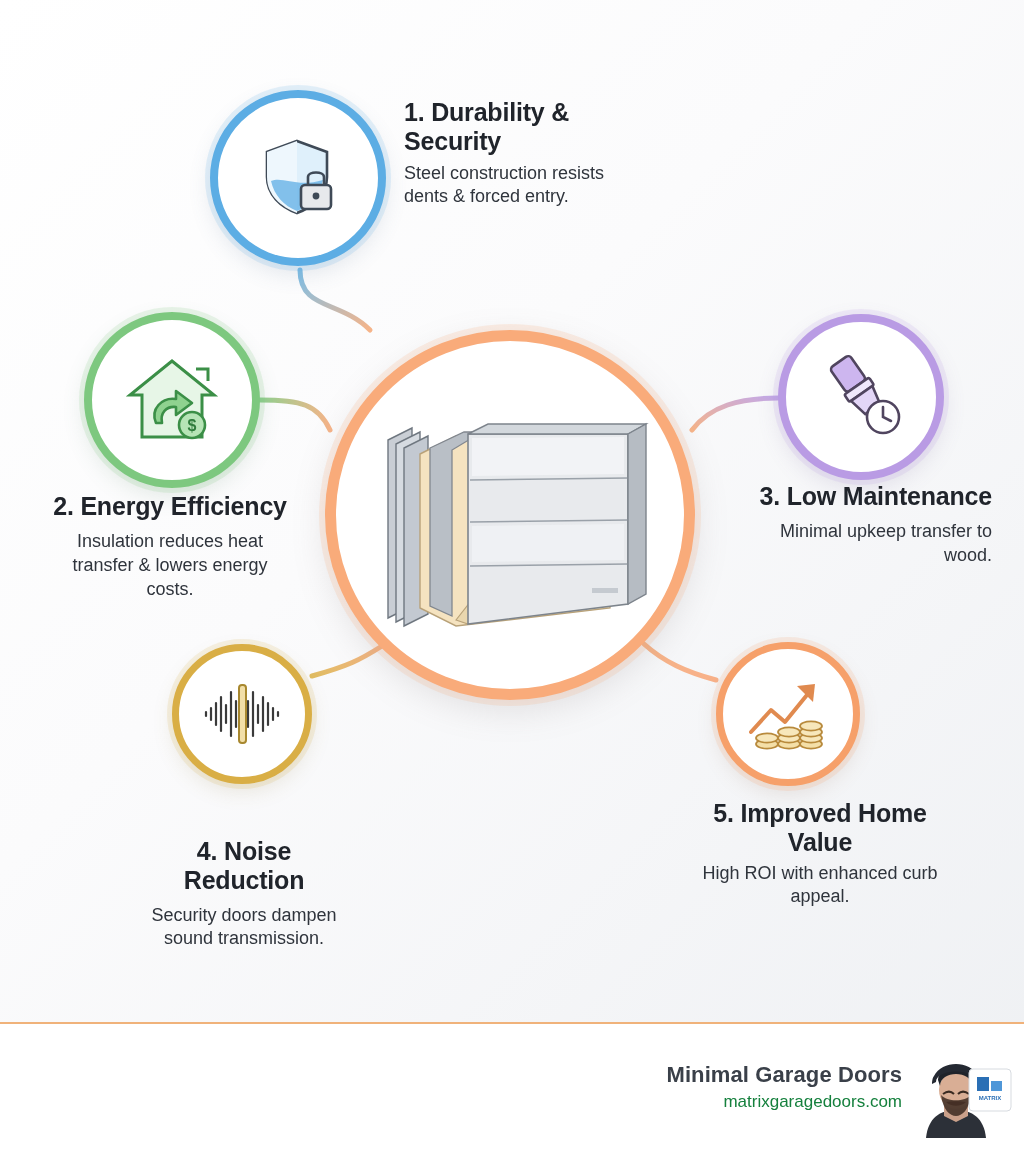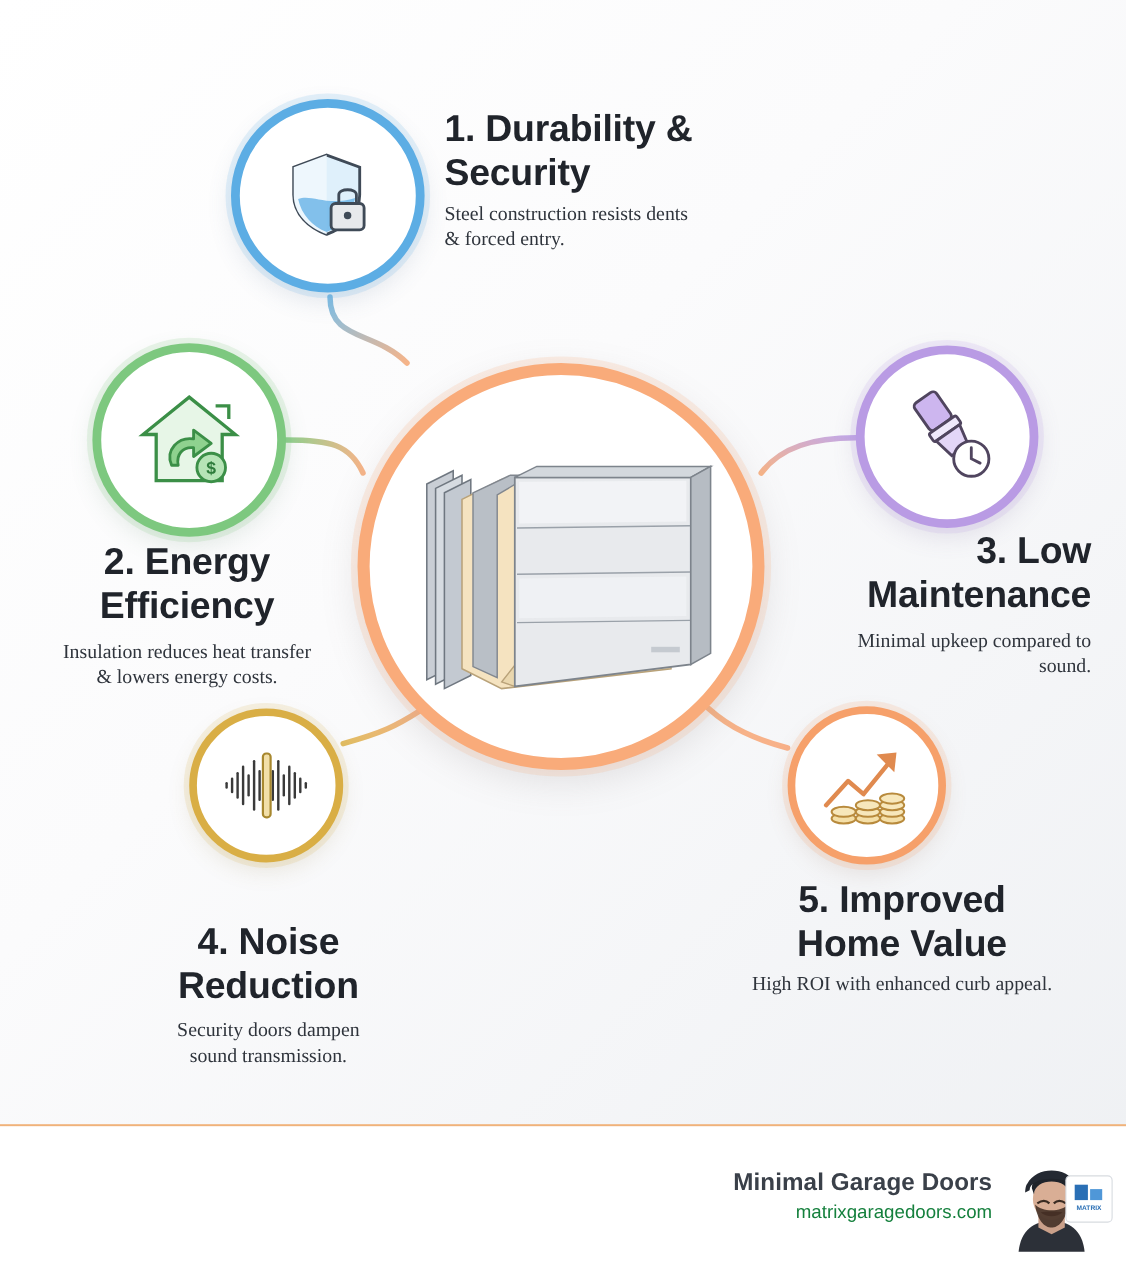--- a/index.html
+++ b/index.html
@@ -90,32 +90,31 @@
   .node-5 {
     left: 716px; top: 642px;
     width: 144px; height: 144px;
     border: 7px solid #f6a06a;
     box-shadow: 0 0 0 5px rgba(246,160,106,0.16), 0 8px 20px rgba(150,110,80,0.15);
   }
 
   
   .block { position: absolute; }
   .b-title {
-    font-size: 34px;
+    font-size: 25px;
     font-weight: 700;
     color: #20242b;
     line-height: 1.17;
     letter-spacing: -0.2px;
   }
   .b-desc {
     font-size: 18px;
     color: #2f343c;
     line-height: 1.33;
     margin-top: 5px;
-    font-family: Liberation Serif, serif;
   }
 
   .block-1 { left: 404px; top: 98px; width: 230px; text-align: left; }
   .block-2 { left: 52px; top: 492px; width: 236px; text-align: center; }
   .block-2 .b-desc { margin-top: 9px; }
   .block-3 { left: 744px; top: 482px; width: 248px; text-align: right; }
   .block-3 .b-desc { margin-top: 9px; }
   .block-4 { left: 140px; top: 837px; width: 208px; text-align: center; }
   .block-4 .b-desc { margin-top: 8px; }
   .block-5 { left: 680px; top: 799px; width: 280px; text-align: center; }
@@ -307,21 +306,21 @@
     <div class="b-desc">Steel construction resists dents &amp; forced entry.</div>
   </div>
 
   <div class="block block-2">
     <div class="b-title">2. Energy Efficiency</div>
     <div class="b-desc">Insulation reduces heat transfer &amp; lowers energy costs.</div>
   </div>
 
   <div class="block block-3">
     <div class="b-title">3. Low Maintenance</div>
-    <div class="b-desc">Minimal upkeep compared to sound.</div>
+    <div class="b-desc">Minimal upkeep transfer to wood.</div>
   </div>
 
   <div class="block block-4">
     <div class="b-title">4. Noise Reduction</div>
     <div class="b-desc">Security doors dampen sound transmission.</div>
   </div>
 
   <div class="block block-5">
     <div class="b-title">5. Improved Home Value</div>
     <div class="b-desc">High ROI with enhanced curb appeal.</div>

